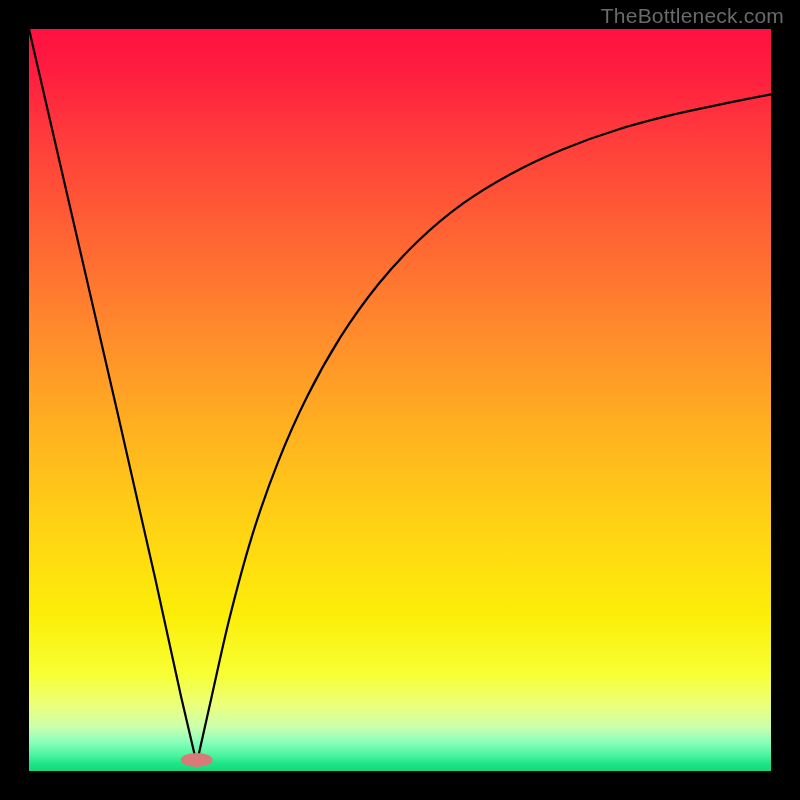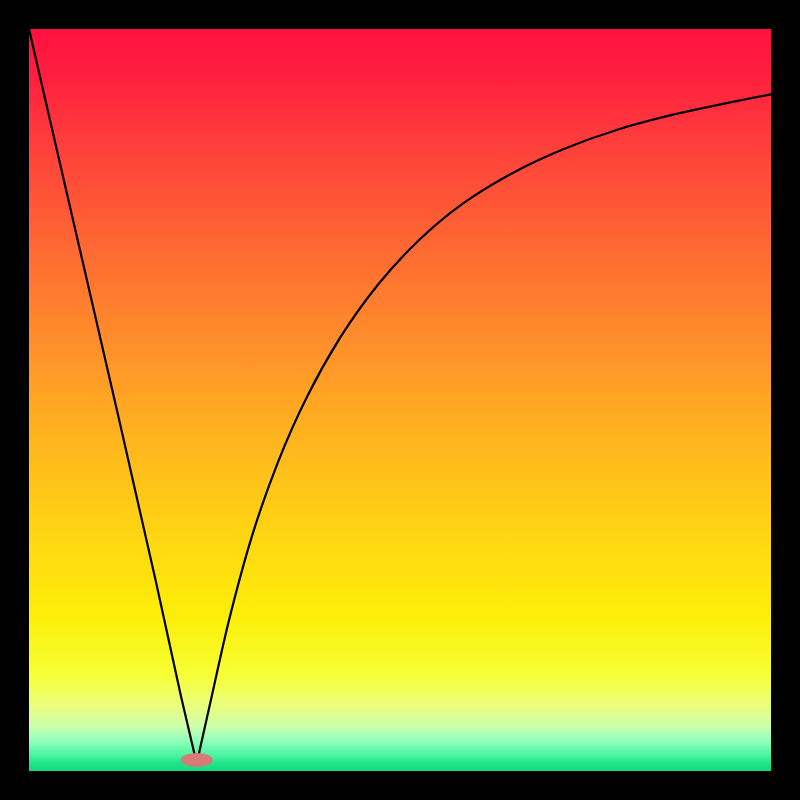--- a/index.html
+++ b/index.html
@@ -79,14 +79,15 @@
 <div class="frame">
 
   <div class="plot">
     <svg viewBox="0 0 742 742" preserveAspectRatio="none">
       <path id="curve-left" class="curve" d="M0.0 0.0 L44.5 192.9 L89.0 385.8 L126.1 549.1 L152.1 667.8 L167.7 734.6"></path>
       <path id="curve-right" class="curve" d="M167.7 734.6 C170.2 723.2 175.9 697.6 181.8 671.5 C187.7 645.5 193.0 619.3 200.3 589.9 C207.7 560.5 213.9 536.3 222.6 508.3 C231.3 480.2 238.6 459.4 248.6 434.1 C258.6 408.7 266.9 390.0 278.3 367.3 C289.6 344.6 299.0 328.0 311.6 307.9 C324.3 287.9 334.7 273.4 348.7 256.0 C362.8 238.6 374.2 226.2 389.6 211.5 C404.9 196.8 417.4 186.4 434.1 174.4 C450.8 162.3 464.3 154.4 482.3 144.7 C500.3 134.9 514.9 128.2 534.2 120.2 C553.6 112.2 569.9 106.4 589.9 100.2 C609.9 93.9 626.2 90.0 645.5 85.3 C664.9 80.7 680.1 77.8 697.5 74.2 C714.8 70.6 734.0 66.9 742.0 65.3"></path>
       <ellipse id="min-marker" class="marker" cx="167.7" cy="730.9" rx="16" ry="7"></ellipse>
     </svg>
   </div>
 
+  <div class="watermark">TheBottleneck.com</div>
 
 </div>
 
 </body></html>

